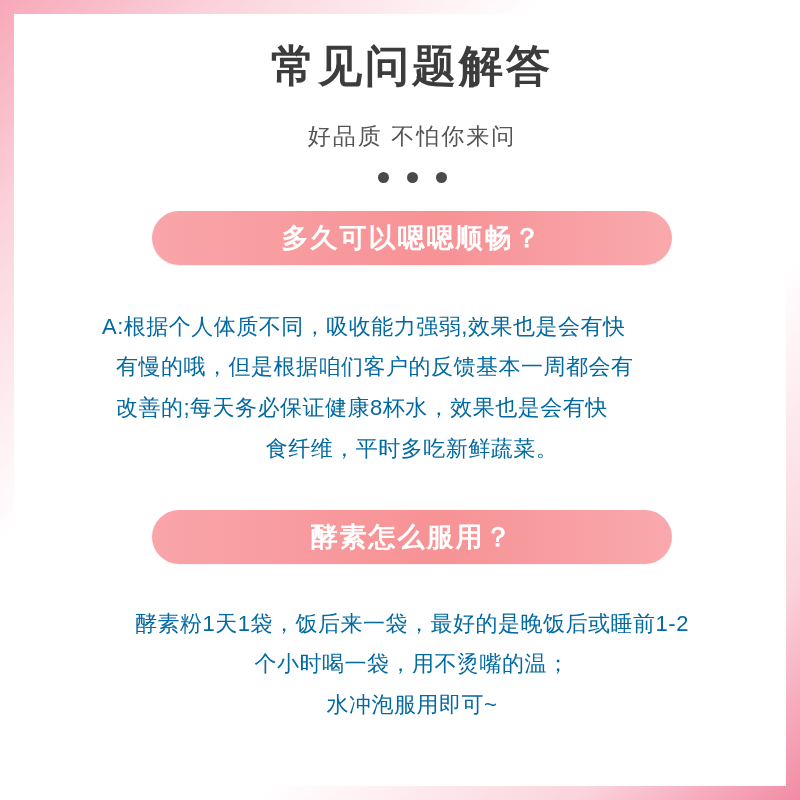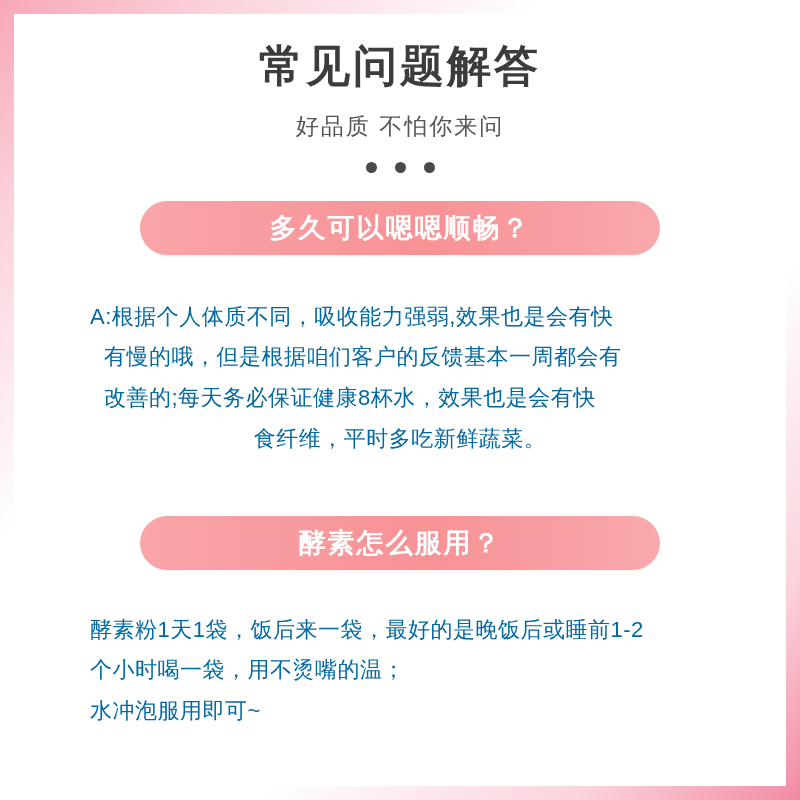--- a/index.html
+++ b/index.html
@@ -28,41 +28,41 @@
     left: 14px;
     top: 14px;
     right: 14px;
     bottom: 14px;
     background: #ffffff;
     box-sizing: border-box;
   }
 
   .content {
     position: absolute;
-    left: 0;
+    left: 12px;
     top: 0;
     width: 772px;
     height: 772px;
   }
 
   .title {
     text-align: center;
     font-size: 44px;
     font-weight: bold;
     color: #3c3c3c;
     letter-spacing: 3px;
     margin-top: 26px;
     line-height: 1.2;
   }
   .subtitle {
     text-align: center;
     font-size: 23px;
     color: #555555;
     letter-spacing: 2px;
-    margin-top: 18px;
+    margin-top: 28px;
   }
 
   .dots {
     display: flex;
     justify-content: center;
     align-items: center;
     gap: 18px;
     margin-top: 20px;
   }
   .dot {
@@ -84,32 +84,32 @@
     box-shadow: 0 1px 2px rgba(0,0,0,0.05);
   }
   .qbar span {
     color: #ffffff;
     font-size: 27px;
     font-weight: bold;
     letter-spacing: 2px;
   }
 
   .q1wrap { margin-top: 28px; }
-  .q2wrap { margin-top: 56px; }
+  .q2wrap { margin-top: 40px; }
 
   .answer {
     margin: 0 auto;
     width: 620px;
     color: #0369a1;
     font-size: 22px;
     line-height: 1.85;
     letter-spacing: 0.5px;
   }
   .a1 { margin-top: 42px; }
-  .a2 { margin-top: 40px; }
+  .a2 { margin-top: 40px; text-align: center; }
 
   .a1 .line-1 { text-align: left; }
   .a1 .line-2 { text-align: left; padding-left: 14px; }
   .a1 .line-3 { text-align: left; padding-left: 14px; }
   .a1 .line-4 { text-align: center; }
 </style>
 </head>
 <body>
 
 <div id="page">

